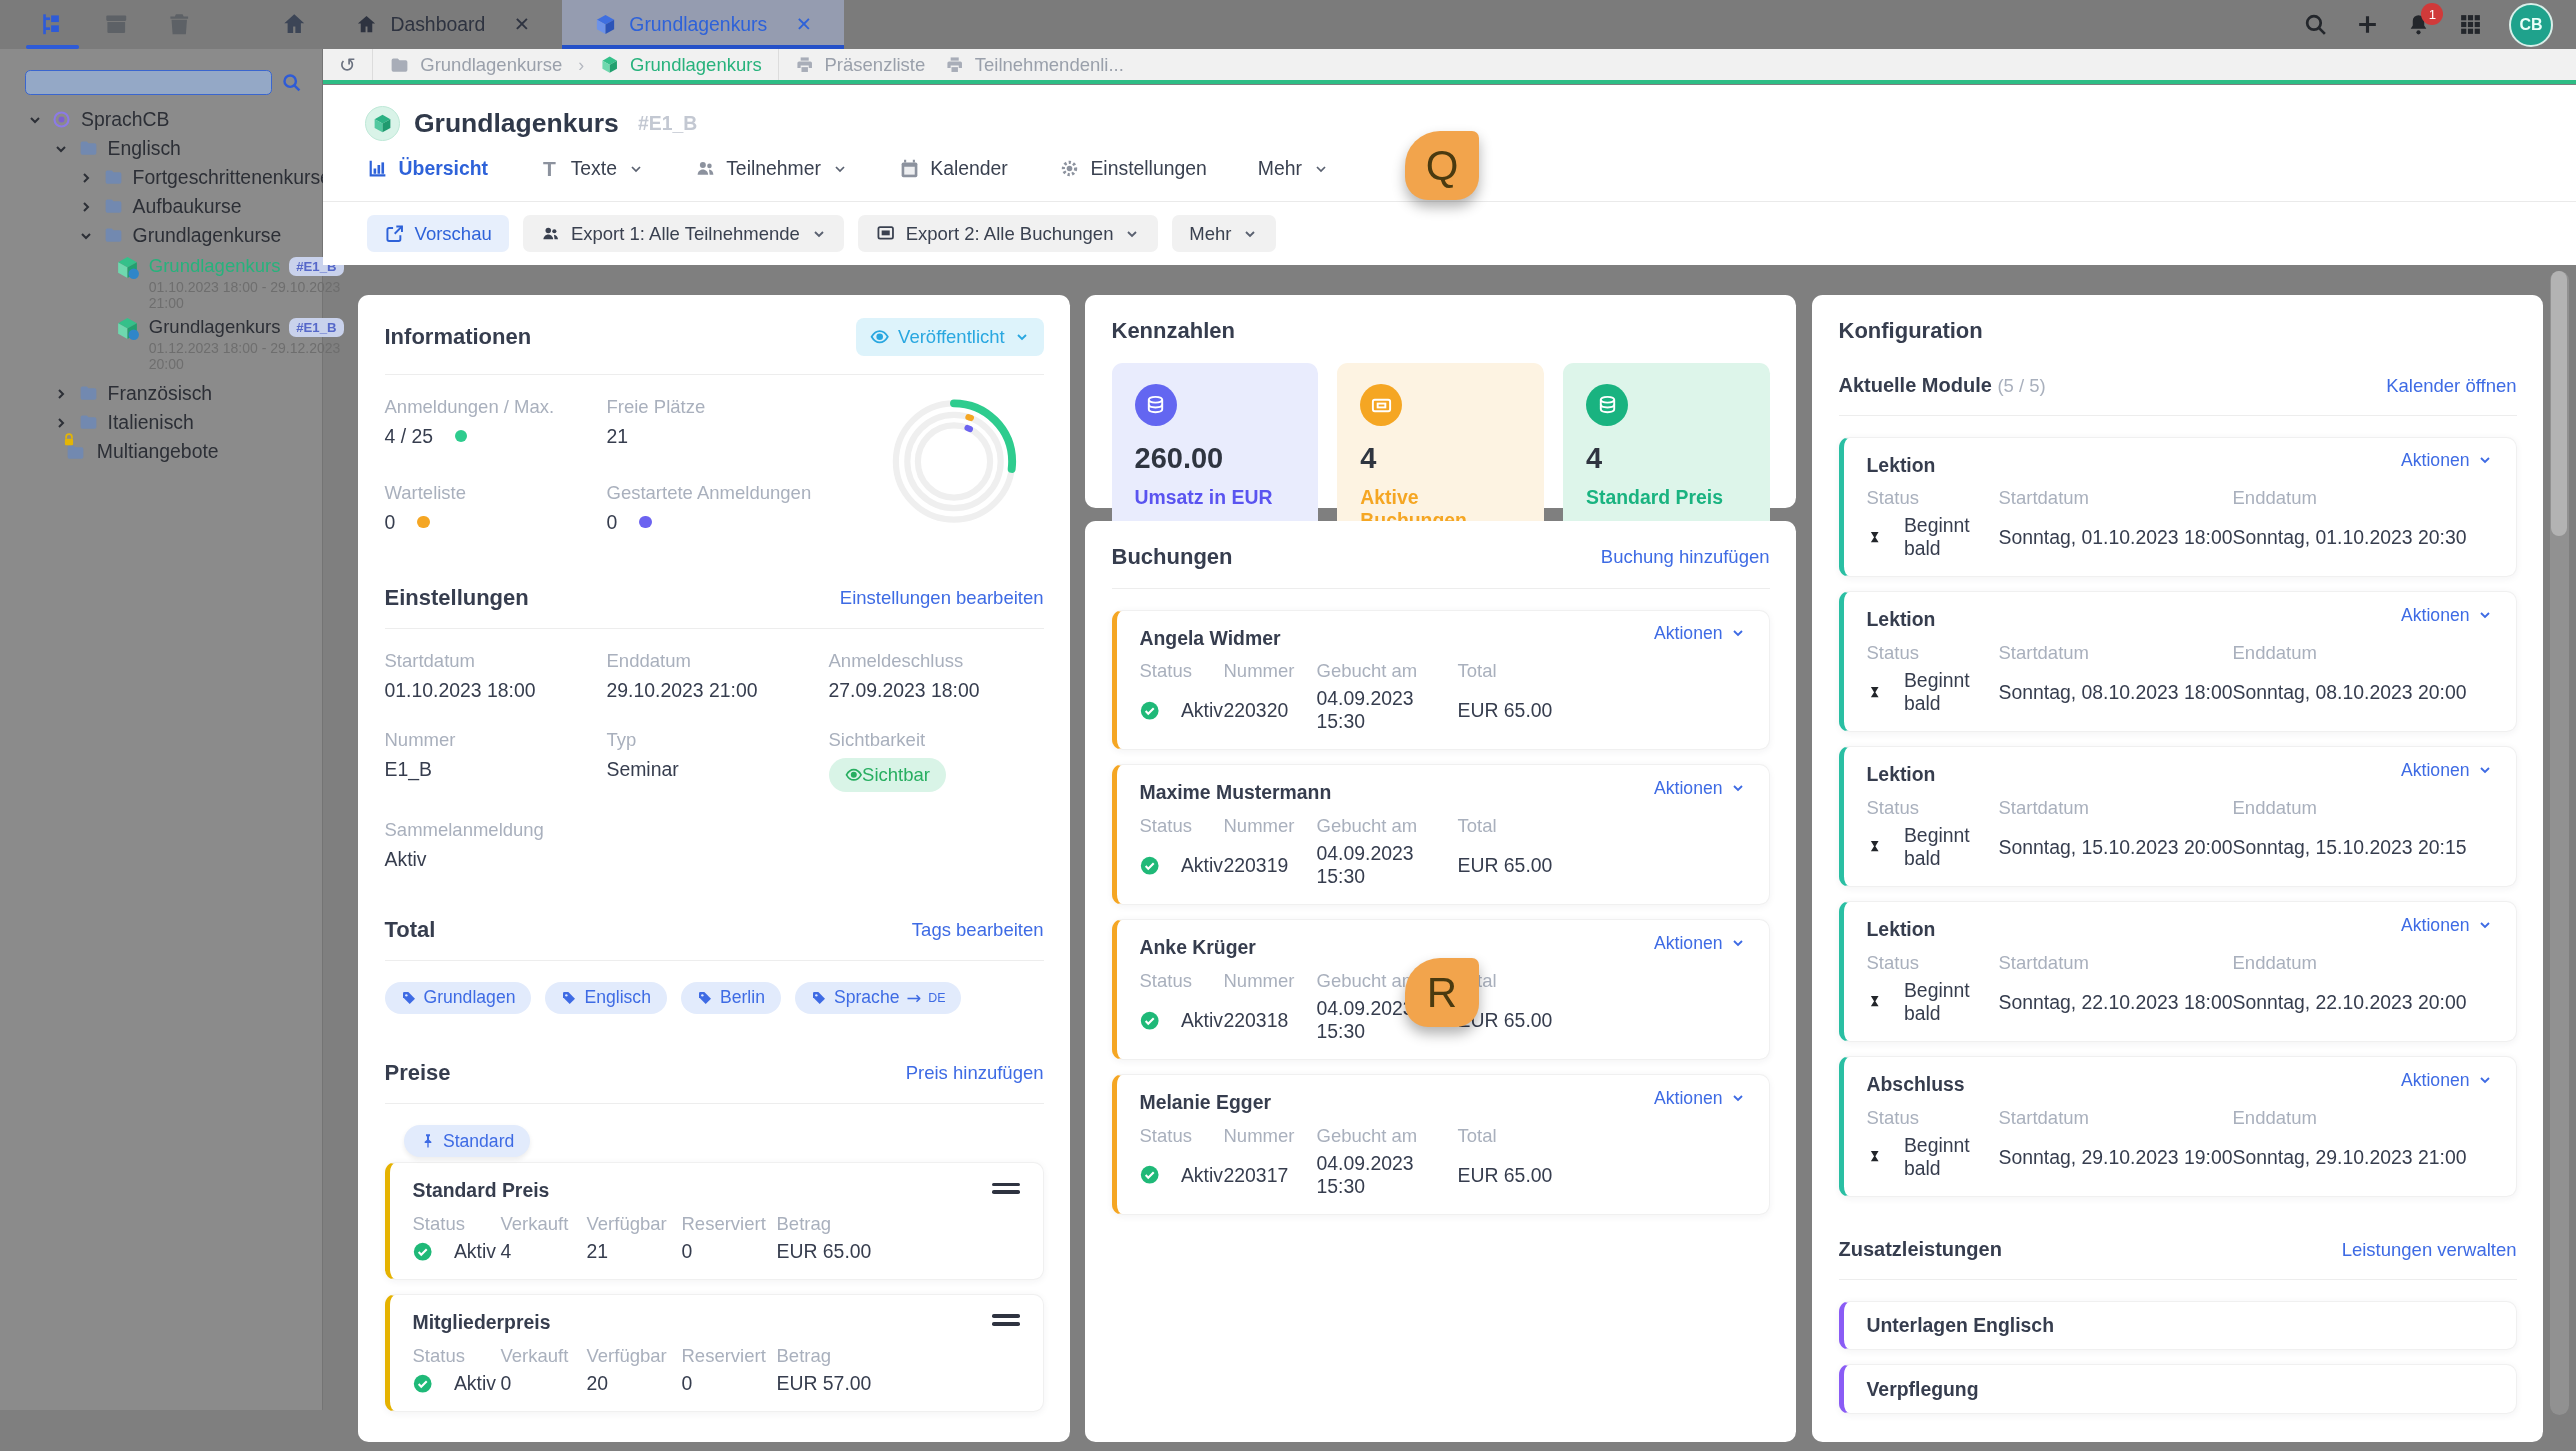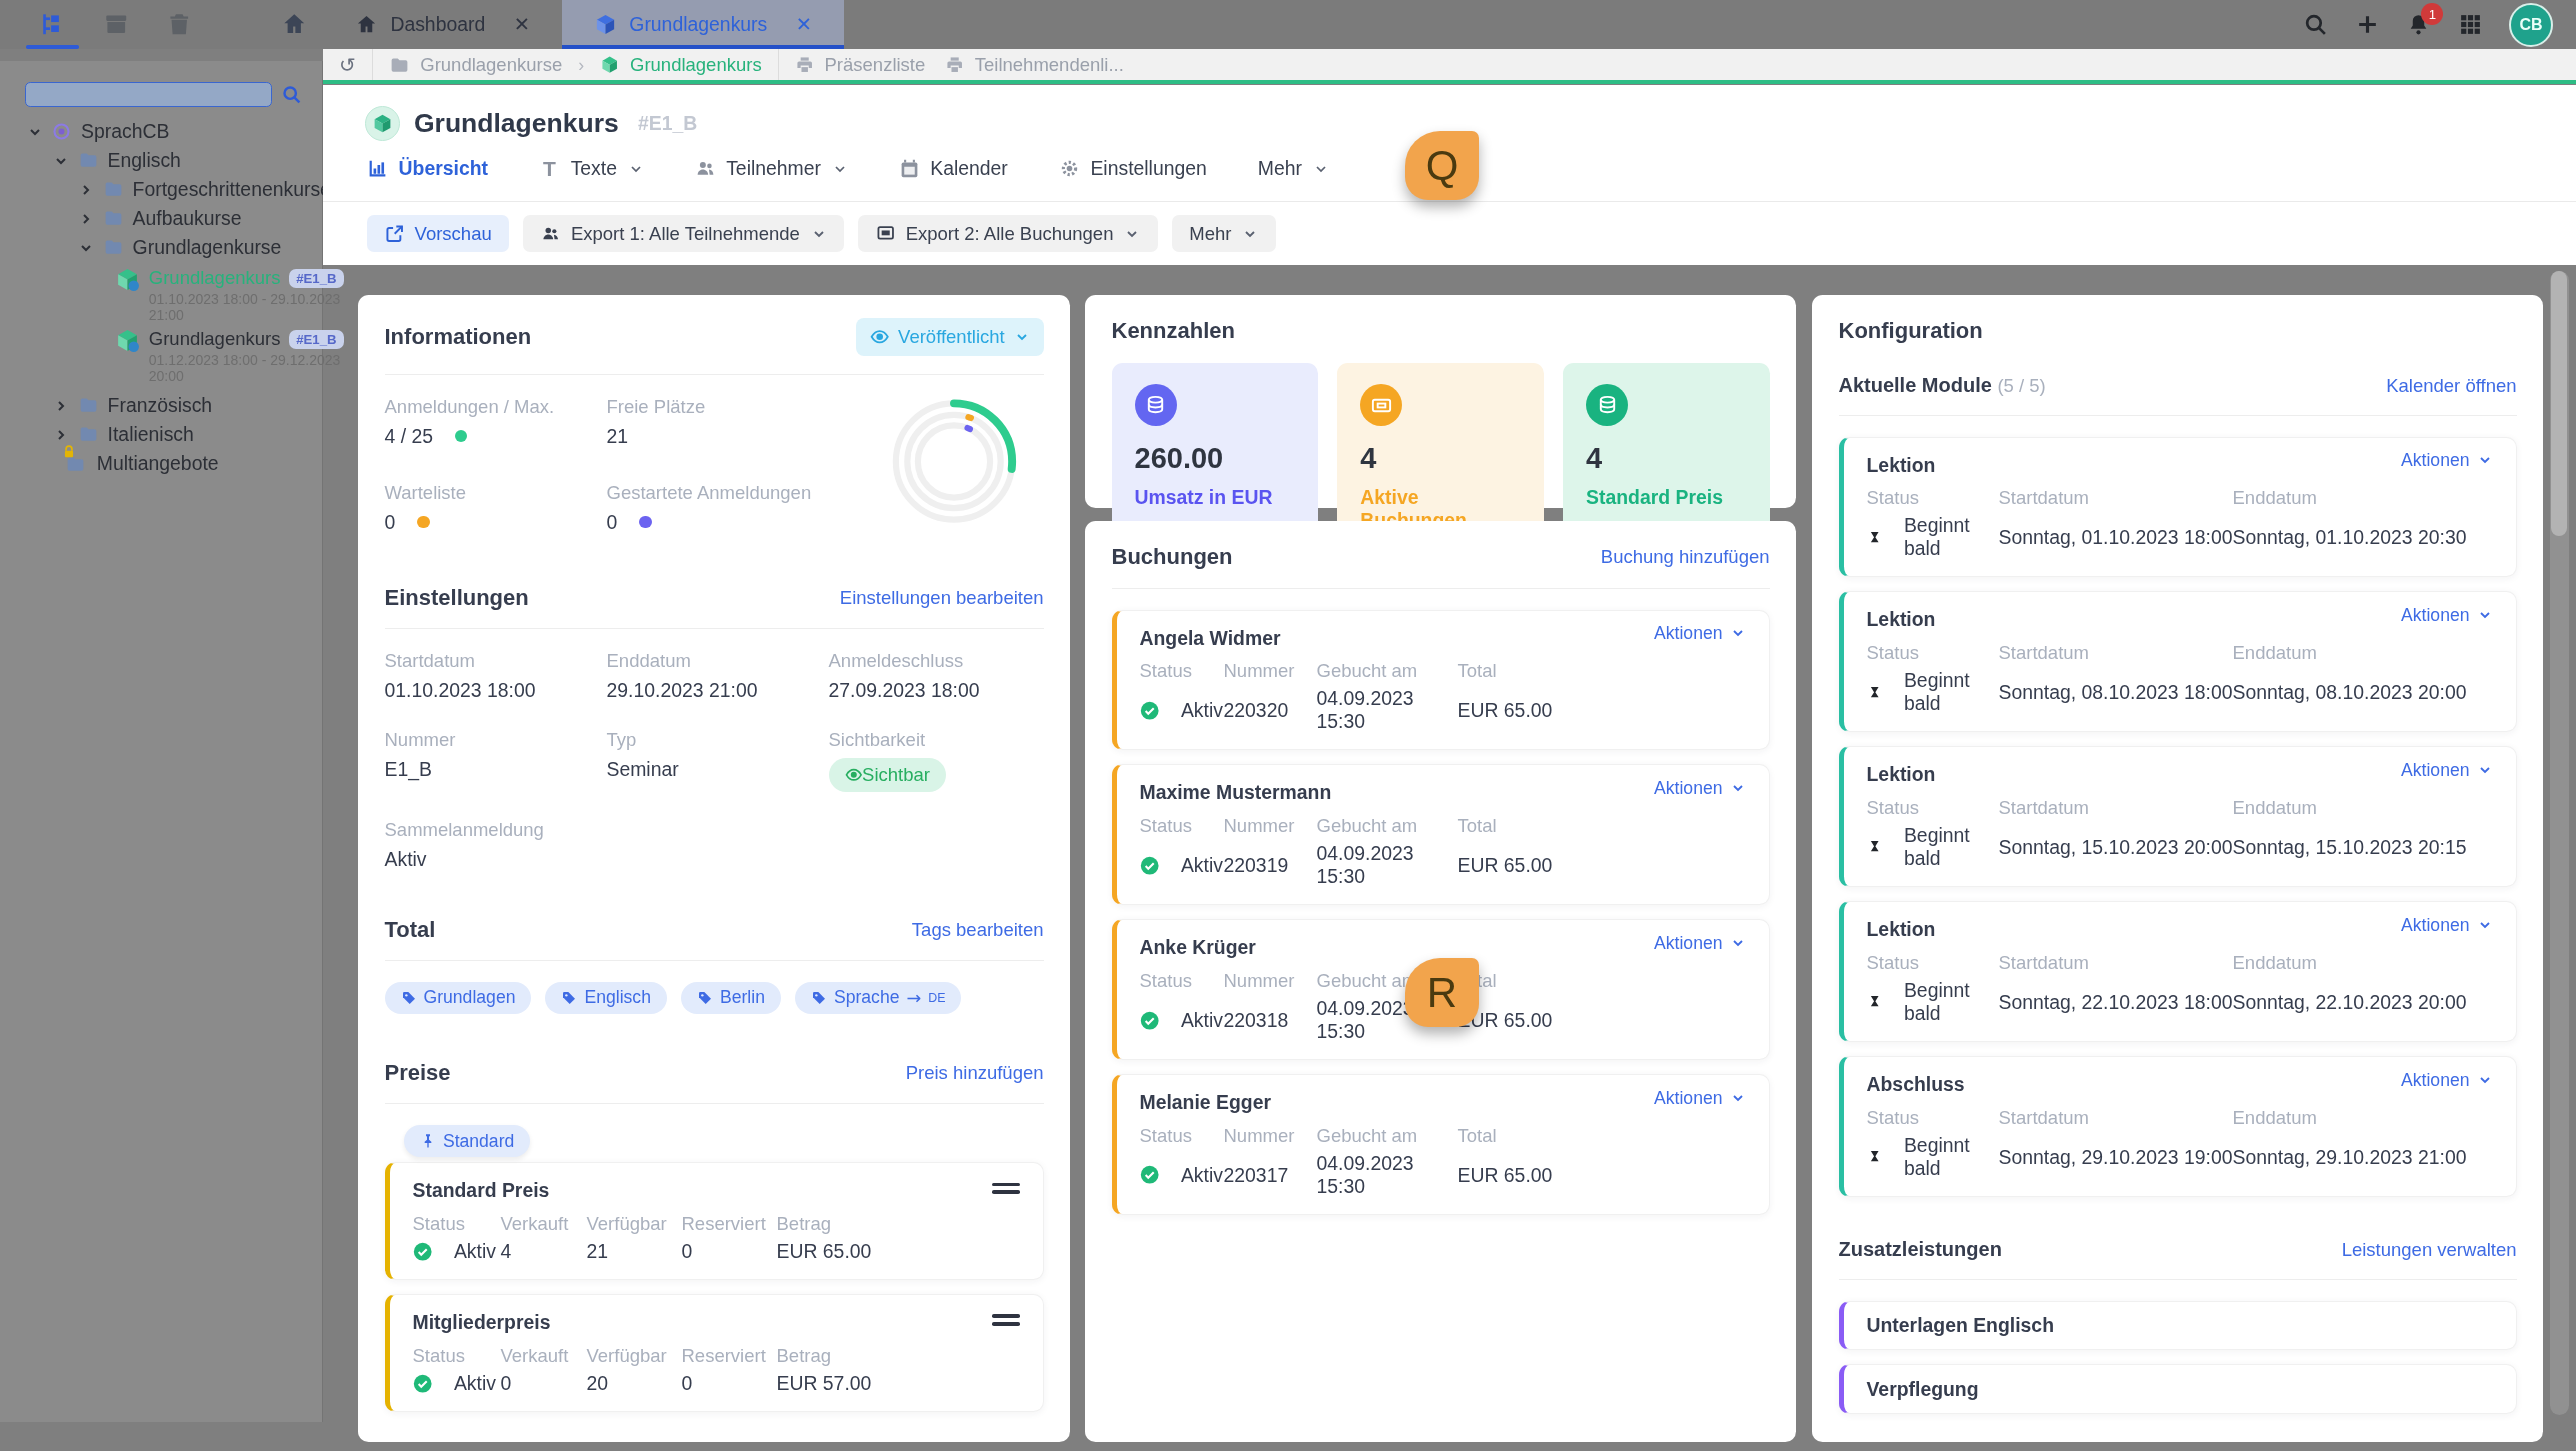--- a/index.html
+++ b/index.html
@@ -49,21 +49,21 @@
   .nav-tab.active { color:#2e62d9; font-weight:bold; }
   .nav-tab.active .ti { color:#2e62d9; }
   .chev { width:16px; height:16px; color:#5a6170; }
   .hdr-divider { position:absolute; left:0; right:0; top:116px; height:0.9px; background:#eaeaea; }
   .toolbar { position:absolute; left:44px; top:130px; display:flex; align-items:flex-end; gap:14px; }
   .tbtn { height:37px; border-radius:7px; background:#f1f1f1; display:flex; align-items:center; gap:10.6px; padding:0 17.6px; font-size:18.5px; color:#3a4150; }
   .tbtn.primary { background:#e7effc; color:#2e62d9; }
   .tbtn .ti { width:19.4px; height:19.4px; }
 
   
-  .sidebar { position:absolute; left:0; top:49px; width:323px; height:1361px; background:#8b8b8b; border-right:0.9px solid #747474;margin-top:12px; }
+  .sidebar { position:absolute; left:0; top:49px; width:323px; height:1361px; background:#8b8b8b; border-right:0.9px solid #747474; }
   .searchbox { position:absolute; left:25px; top:21px; width:247px; height:25px; background:#94a8c6; border:1.8px solid #3a66cf; border-radius:5.3px; color:#223; font-size:16px; padding:0 7px; outline:none; }
   .search-ico { position:absolute; left:281px; top:23px; width:21px; height:21px; color:#2e5bd7; }
   .tree { position:absolute; left:0; top:56px; width:323px; font-size:19.4px; color:#2c2f36; }
   .trow { display:flex; align-items:center; gap:8.8px; height:29px; }
   .trow .chev { color:#2c2f36; flex:none; }
   .tfolder { width:21px; height:21px; color:#7289b0; flex:none; }
   .course-row { display:flex; align-items:flex-start; gap:8.8px; margin:5.3px 0 1.8px 0; }
   .course-name { font-size:18.5px; display:flex; align-items:center; gap:8.8px; }
   .course-name.sel { color:#27b27c; }
   .tree-code { font-size:13.2px; color:#5668c9; background:#c9d2ec; border-radius:7px; padding:1.8px 7px; font-weight:bold; }

